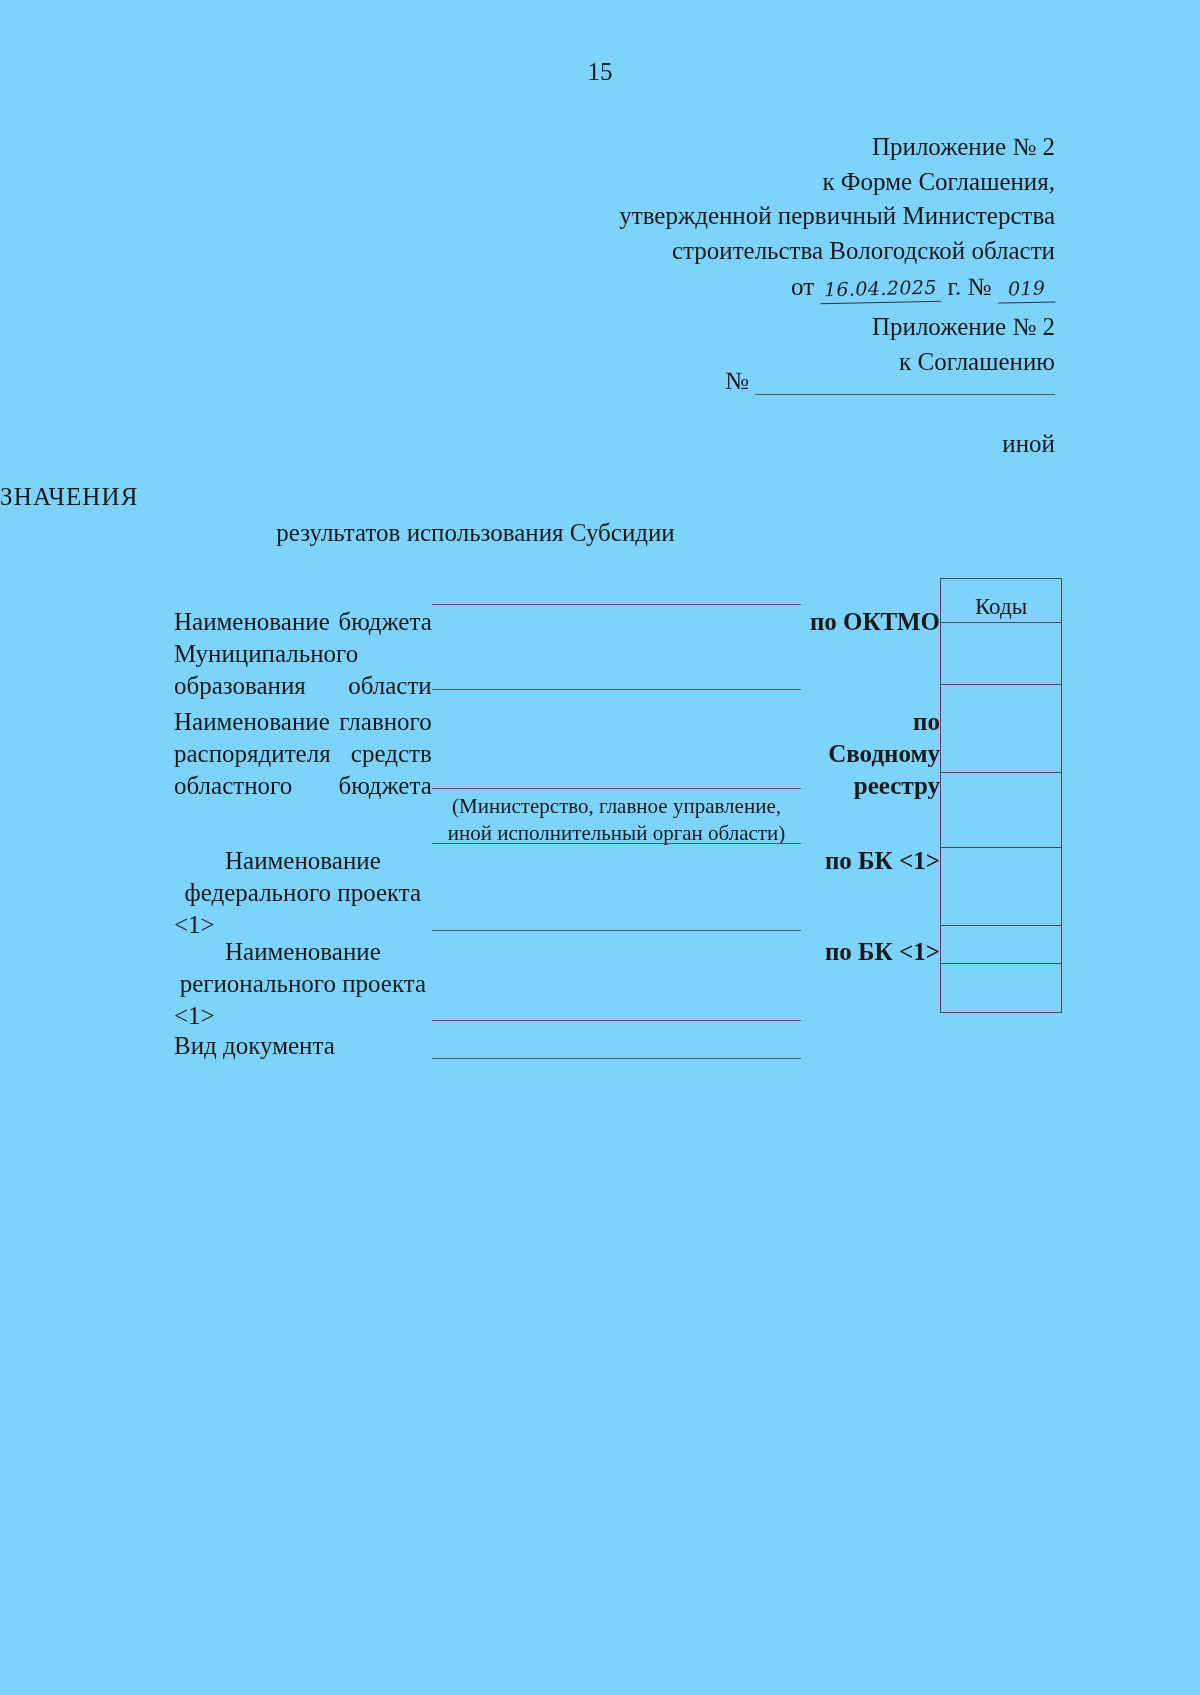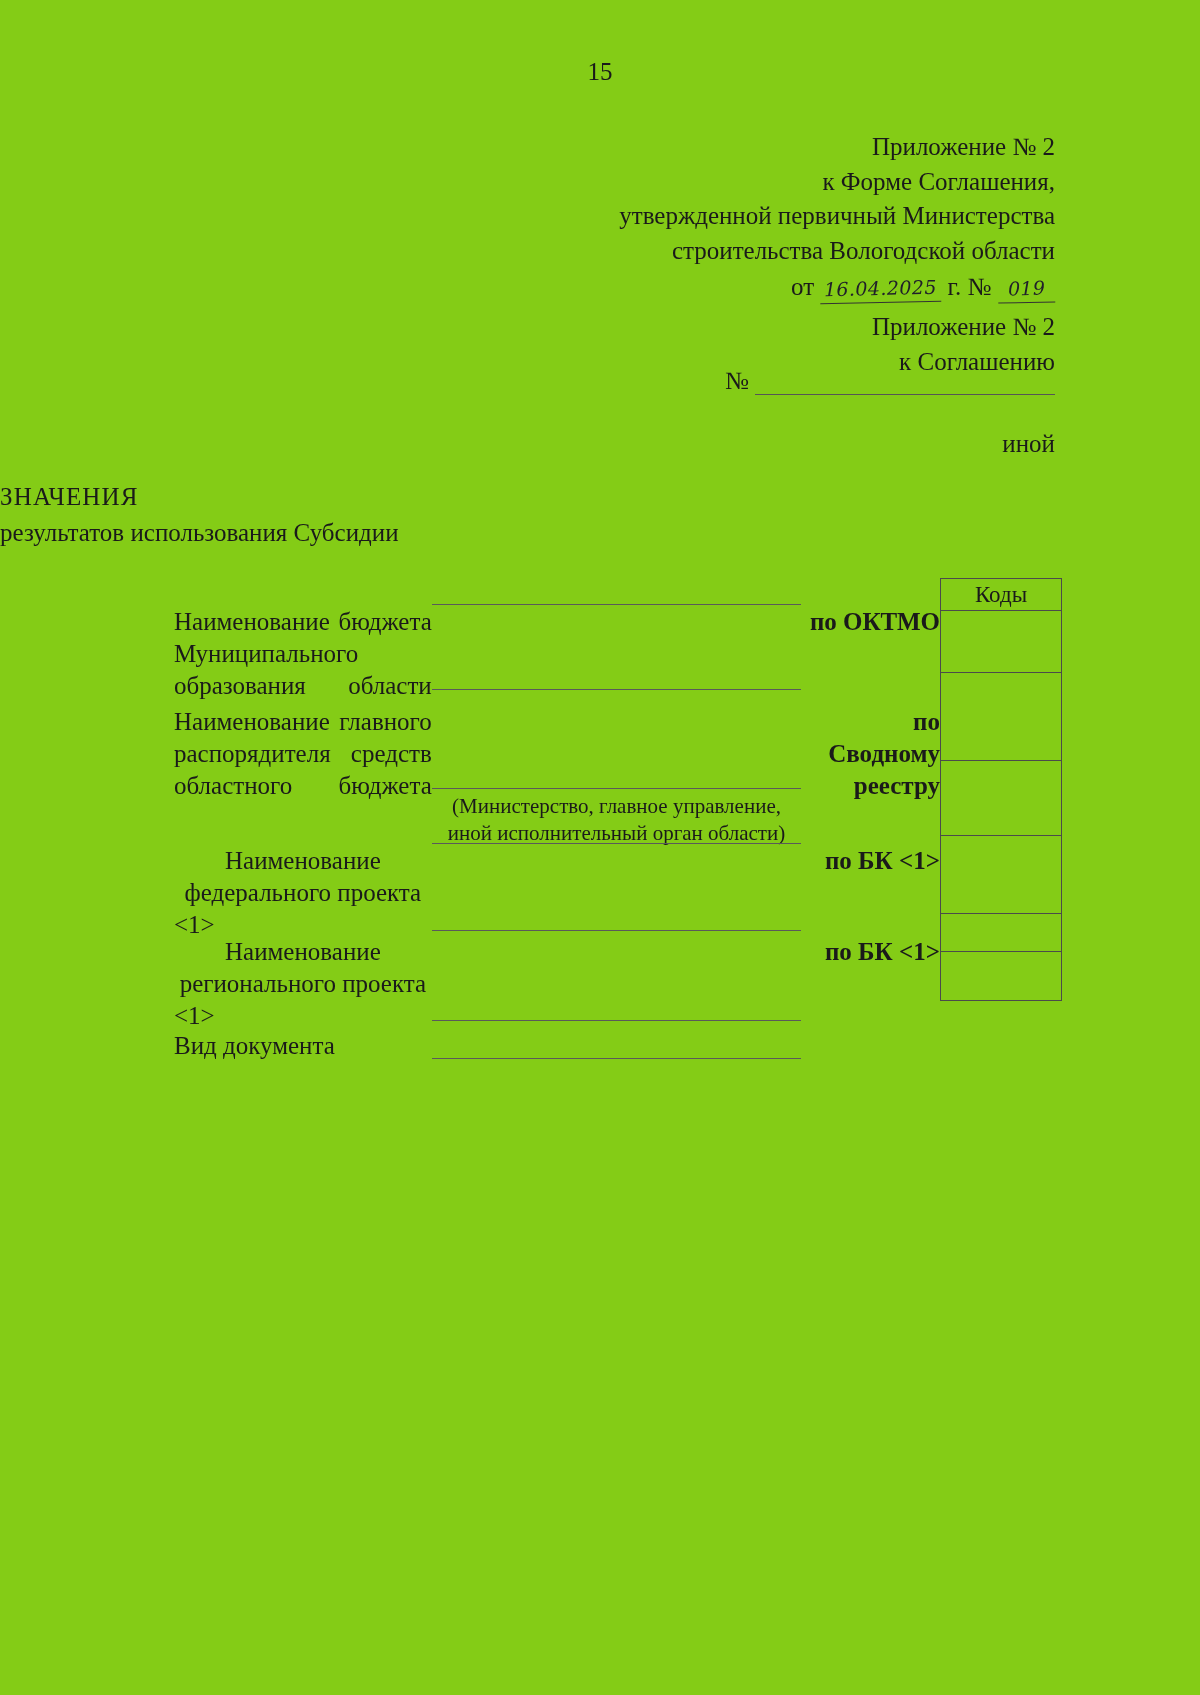--- a/index.html
+++ b/index.html
@@ -9,21 +9,21 @@
   }
   body {
     font-family: "Liberation Serif", serif;
     color: #1a1a1a;
   }
   .page {
     position: relative;
     width: 1200px;
     height: 1695px;
     margin: 0 auto;
-    background: #84cc16;
+    background: #7dd3fc;
     overflow: hidden;
   }
 
   
   .page-number {
     position: absolute;
     top: 58px;
     left: 0;
     width: 1200px;
     text-align: center;
@@ -106,20 +106,21 @@
     width: 1200px;
     text-align: left;
     font-size: 25px;
     letter-spacing: 1.2px;
   }
   .doc-subtitle {
     position: absolute;
     top: 519px;
     left: 0;
     width: 951px;
+    text-align: center;
     font-size: 25px;
   }
 
   
   .form-block {
     position: absolute;
     top: 578px;
     left: 138px;
     width: 922px;
   }
@@ -130,20 +131,21 @@
     left: 802px;
     width: 120px;
     border: 1.4px solid #4b4b4b;
   }
   .codes-head {
     height: 31px;
     line-height: 31px;
     text-align: center;
     font-size: 23px;
     border-bottom: 1.4px solid #4b4b4b;
+    margin-top: 12px;
   }
   .codes-cell {
     border-bottom: 1.4px solid #4b4b4b;
     box-sizing: border-box;
   }
   .codes-cell:last-child {
     border-bottom: none;
   }
   .lab {
     width: 272px;

